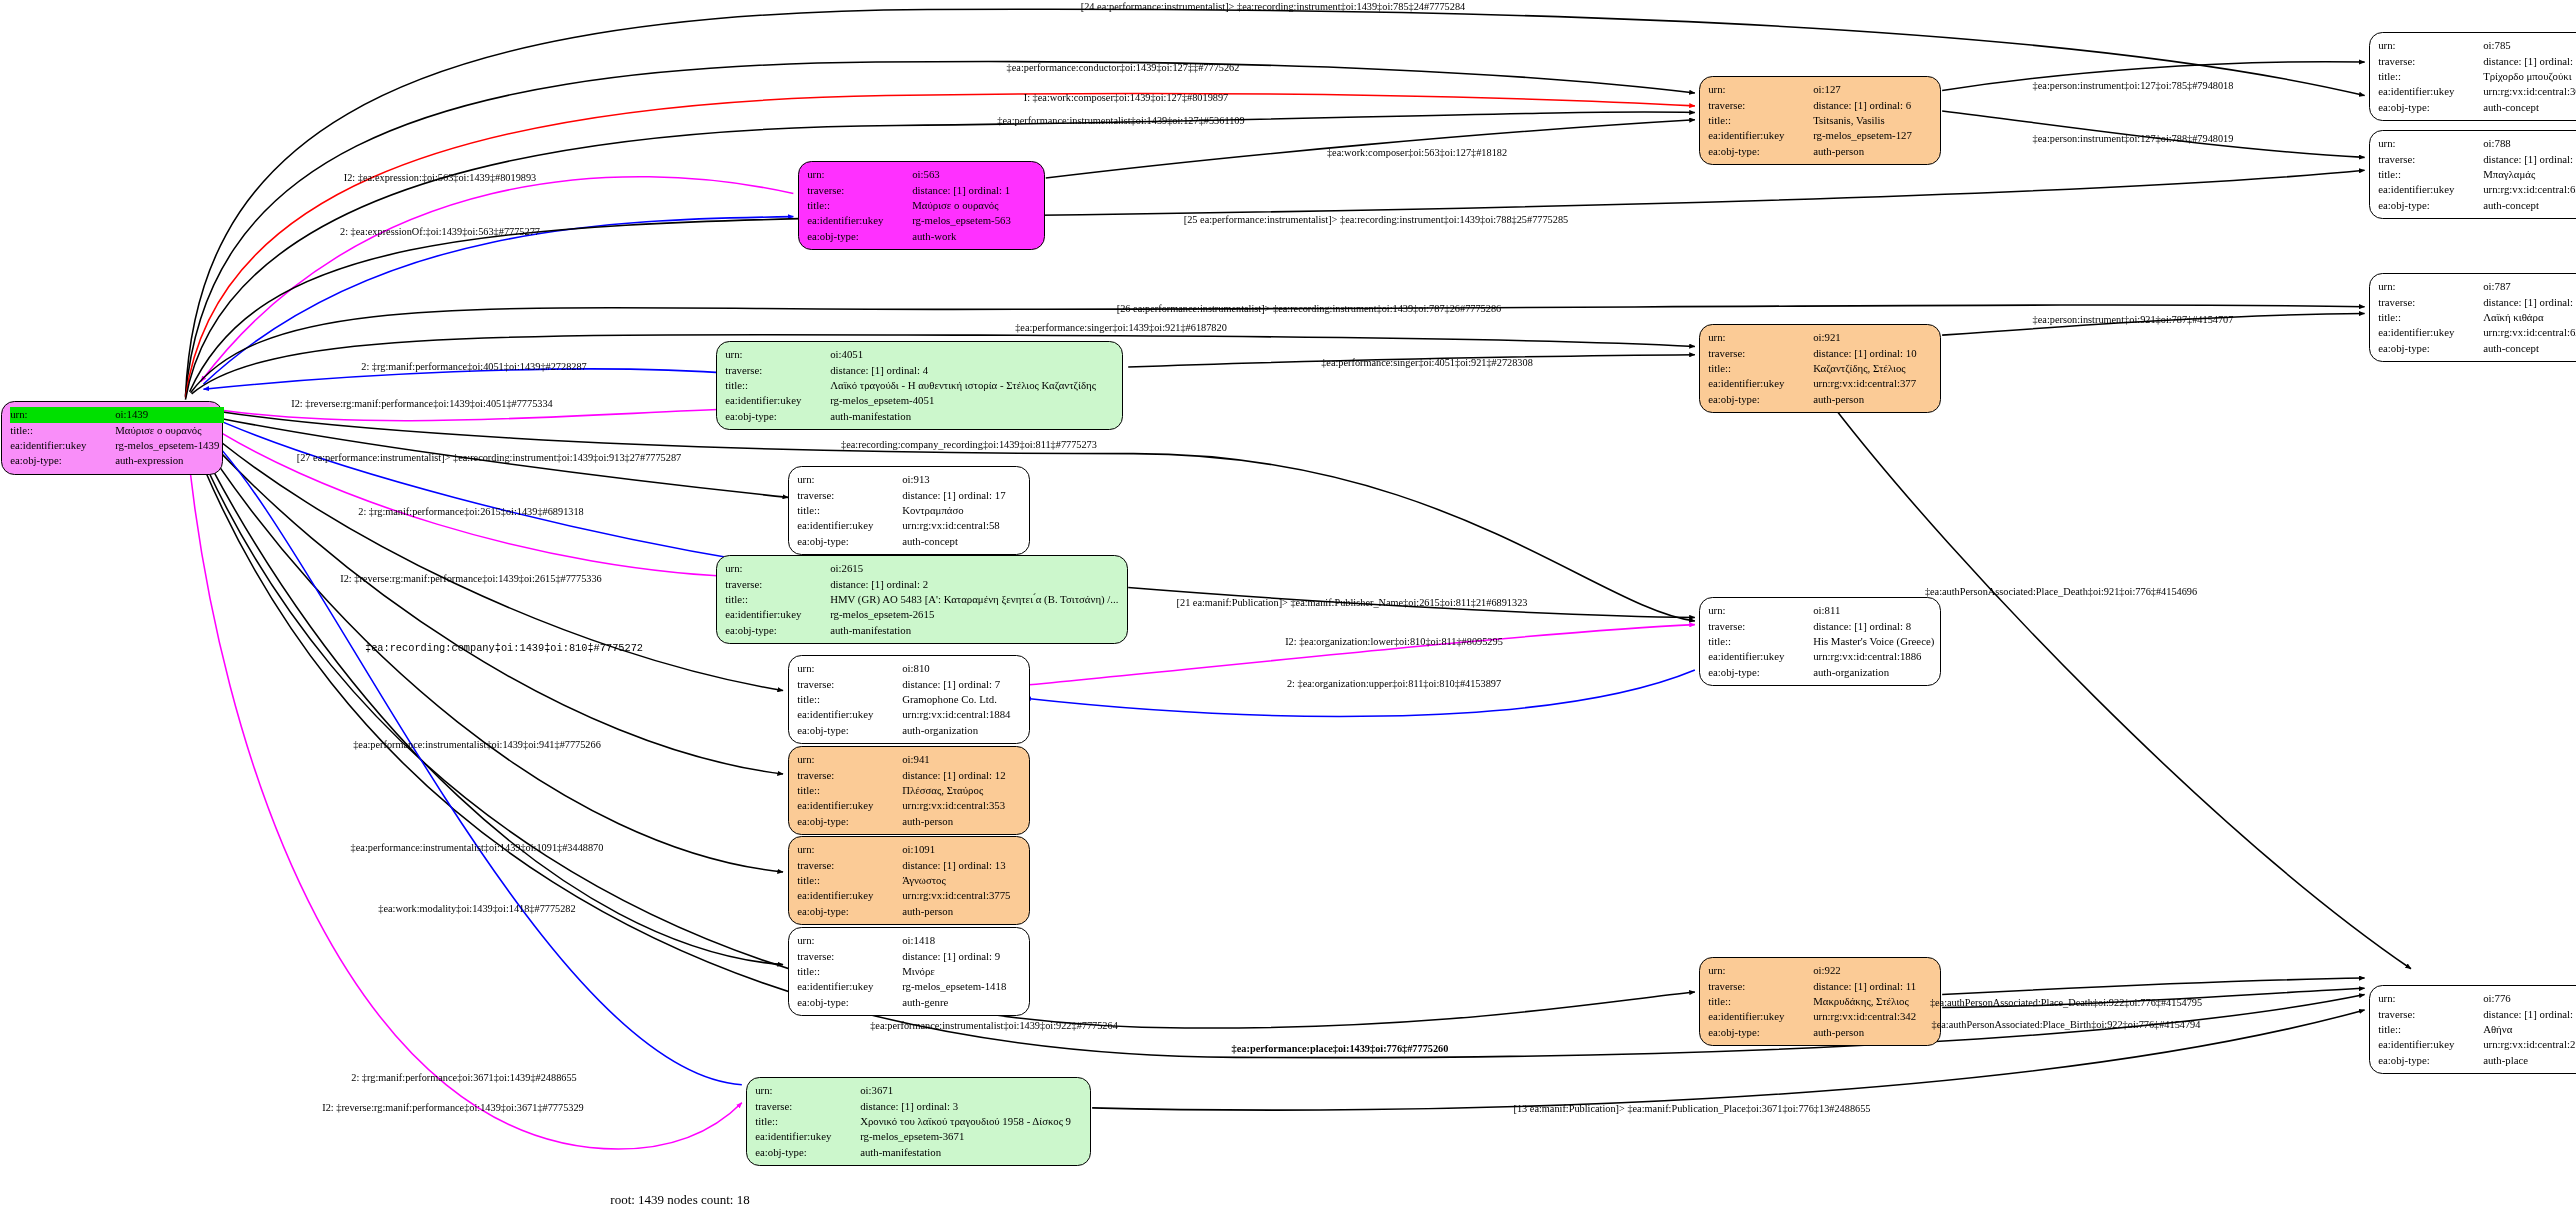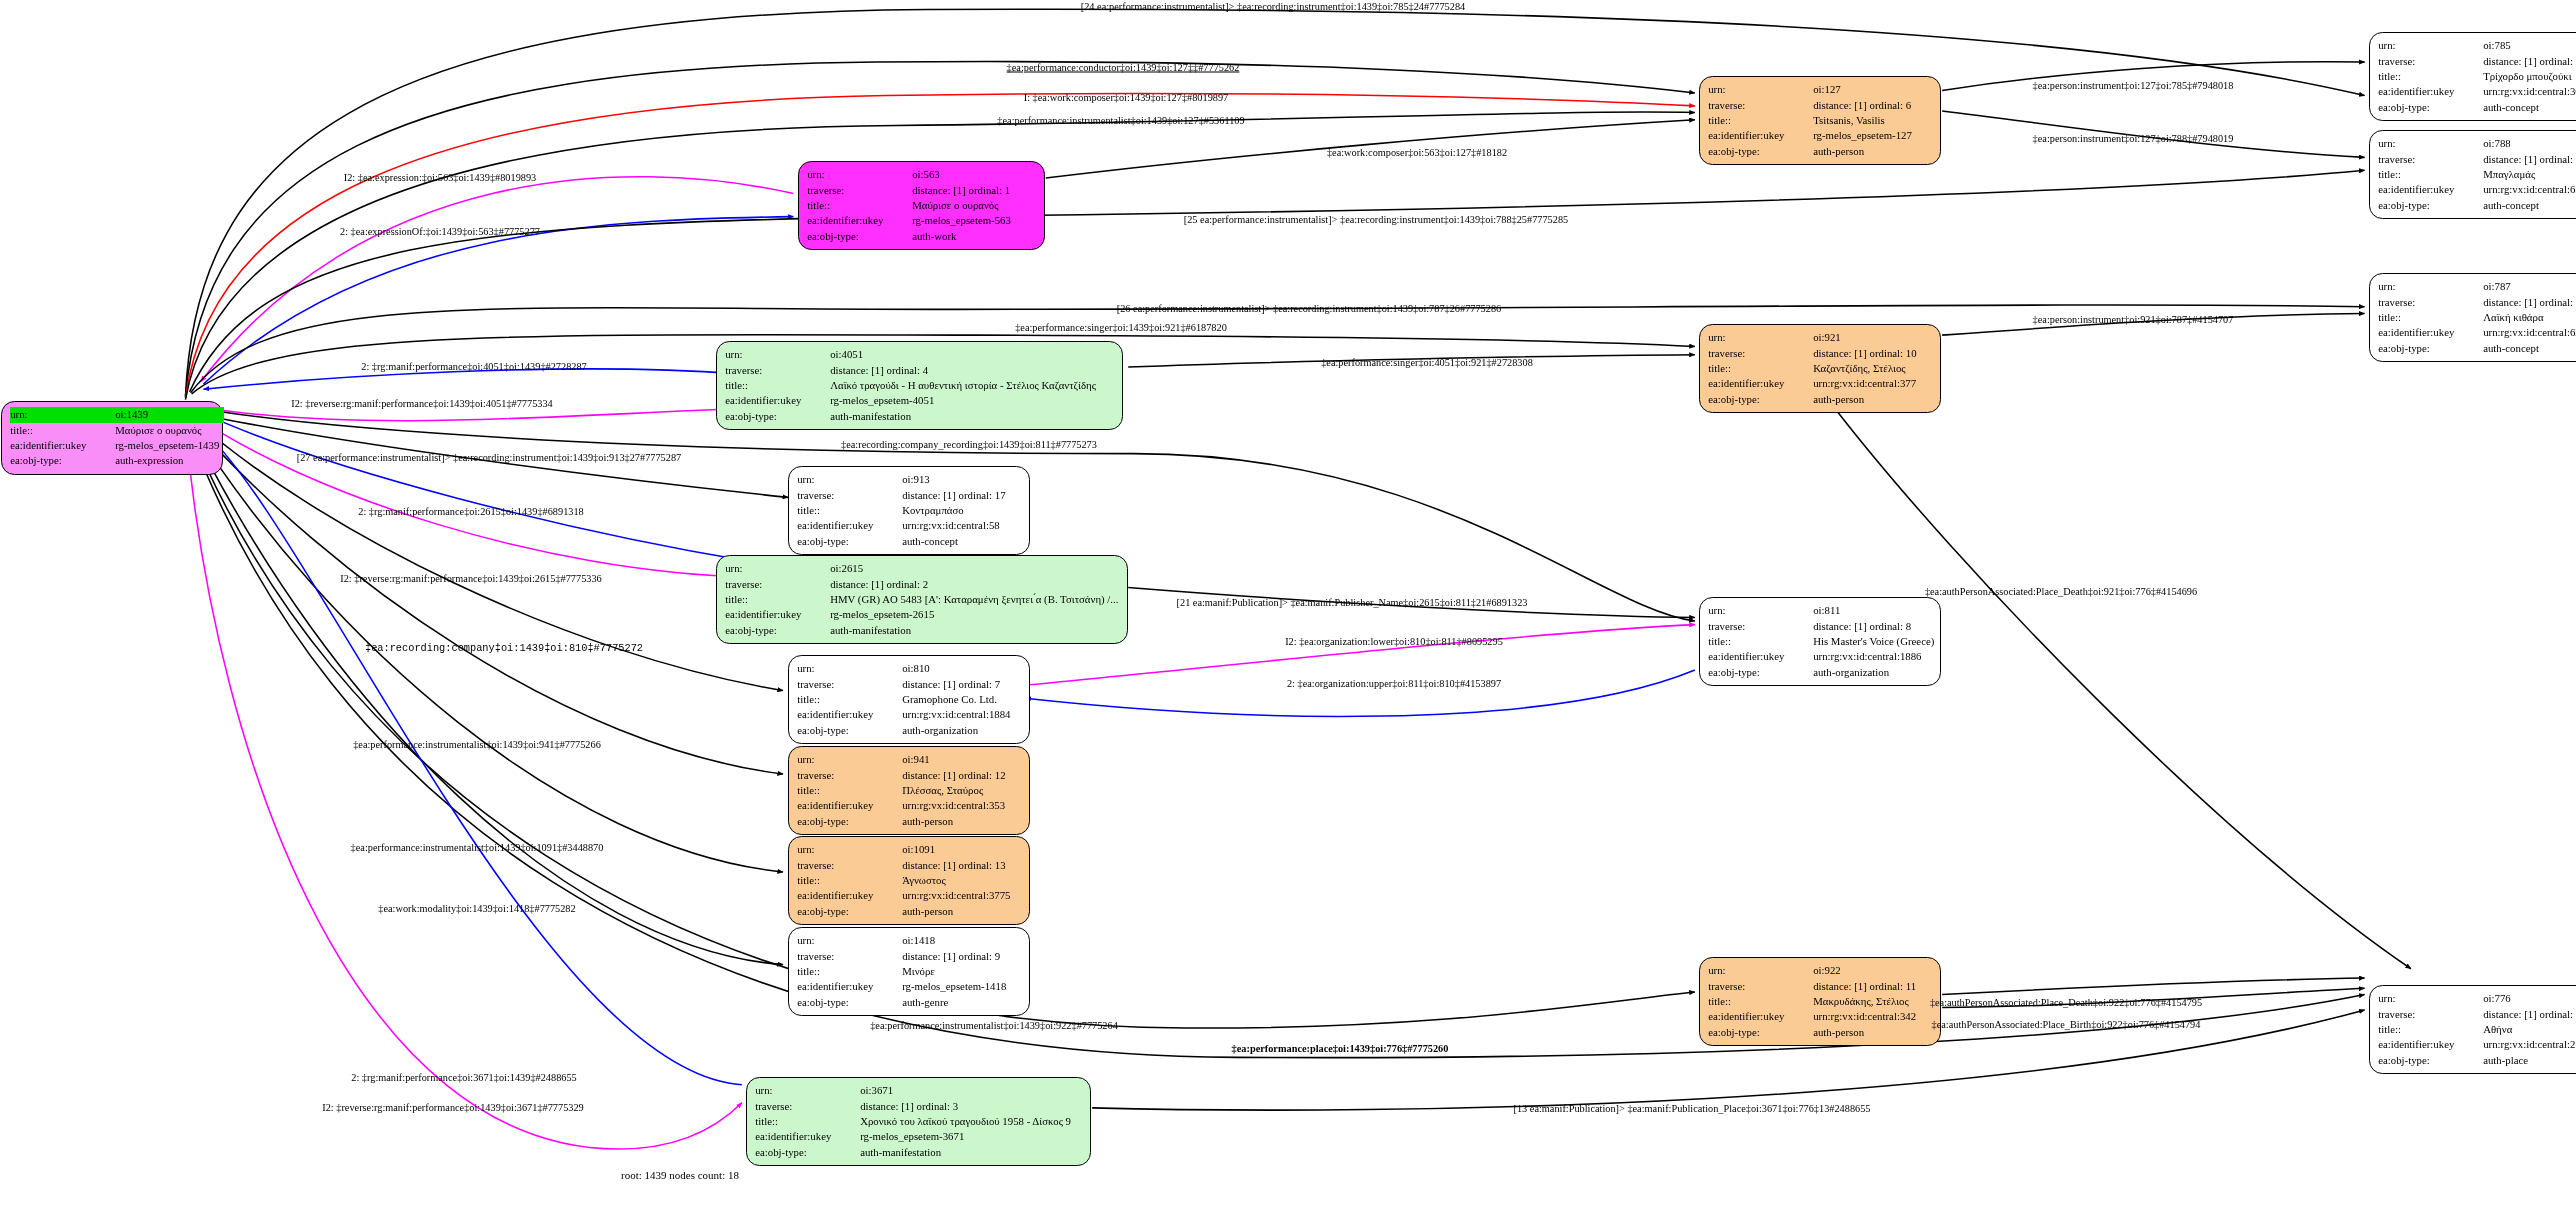--- a/index.html
+++ b/index.html
@@ -13,21 +13,21 @@
   .node td.k{padding-right:11.3px;}
   .node td.v2{padding-left:17.5px;}
   .hi{background:#00e000;}
   .n-magenta{background:#ff30ff;}
   .n-violet{background:#f98ef9;}
   .n-orange{background:#fbcb96;}
   .n-green{background:#ccf7cc;}
   .n-white{background:#ffffff;}
   .elabel{position:absolute;font-size:10.3px;color:#000;white-space:nowrap;
           transform:translate(-50%,-50%);font-family:"Liberation Serif",serif;}
-  .footer{position:absolute;font-size:11px;color:#000;transform:translate(-50%,-50%);}
+  .footer{position:absolute;font-size:13px;color:#000;transform:translate(-50%,-50%);margin-top:25px;}
 </style>
 </head>
 <body>
 
 <div id="canvas">
 
   <svg class="edges" viewBox="0 0 5080 2373">
     <defs>
       <marker id="ah-b" markerWidth="12" markerHeight="10" refX="11" refY="5" orient="auto" markerUnits="userSpaceOnUse">
         <path d="M0,0 L12,5 L0,10 z" fill="#000"></path>
@@ -593,21 +593,21 @@
       <tr>
             <td class="k">ea:obj-type:</td>
             <td class="v2">auth-manifestation</td>
           </tr>
     </tbody>
       </table>
   </div>
 
   <div id="edge-labels">
       <div class="elabel" style="left: 1273px; top: 6.2px;">[24 ea:performance:instrumentalist]&gt; ‡ea:recording:instrument‡oi:1439‡oi:785‡24#7775284</div>
-      <div class="elabel" style="left: 1123px; top: 67px; text-decoration: underline;">‡ea:performance:conductor‡oi:1439‡oi:127‡‡#7775262</div>
+      <div class="elabel" style="left: 1123px; top: 67px;">‡ea:performance:conductor‡oi:1439‡oi:127‡‡#7775262</div>
       <div class="elabel" style="left: 1126px; top: 97px;">I: ‡ea:work:composer‡oi:1439‡oi:127‡#8019897</div>
       <div class="elabel" style="left: 1121px; top: 120px;">‡ea:performance:instrumentalist‡oi:1439‡oi:127‡#5361109</div>
       <div class="elabel" style="left: 2133px; top: 85px;">‡ea:person:instrument‡oi:127‡oi:785‡#7948018</div>
       <div class="elabel" style="left: 2133px; top: 138px;">‡ea:person:instrument‡oi:127‡oi:788‡#7948019</div>
       <div class="elabel" style="left: 440px; top: 177px;">I2: ‡ea:expression:‡oi:563‡oi:1439‡#8019893</div>
       <div class="elabel" style="left: 1417px; top: 152px;">‡ea:work:composer‡oi:563‡oi:127‡#18182</div>
       <div class="elabel" style="left: 440px; top: 231px;">2: ‡ea:expressionOf:‡oi:1439‡oi:563‡#7775277</div>
       <div class="elabel" style="left: 1376px; top: 219px;">[25 ea:performance:instrumentalist]&gt; ‡ea:recording:instrument‡oi:1439‡oi:788‡25#7775285</div>
       <div class="elabel" style="left: 1309px; top: 308px;">[26 ea:performance:instrumentalist]&gt; ‡ea:recording:instrument‡oi:1439‡oi:787‡26#7775286</div>
       <div class="elabel" style="left: 2133px; top: 319px;">‡ea:person:instrument‡oi:921‡oi:787‡#4154707</div>

